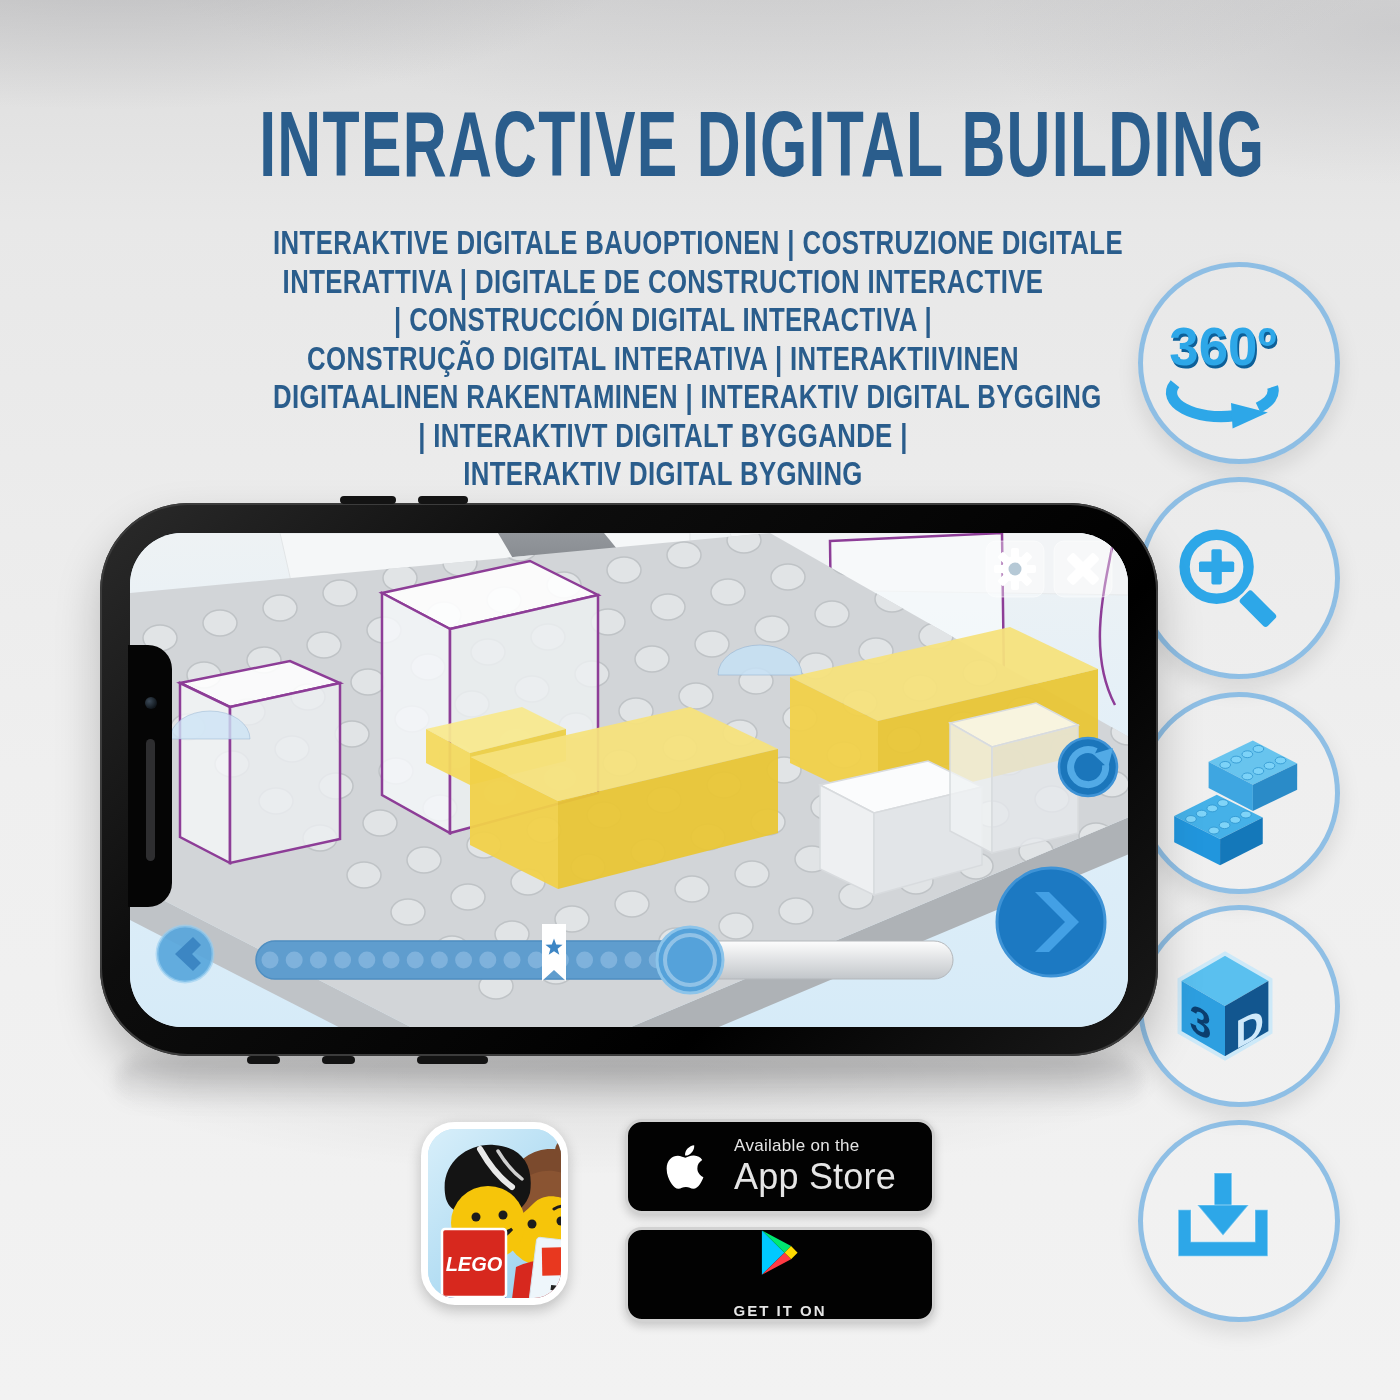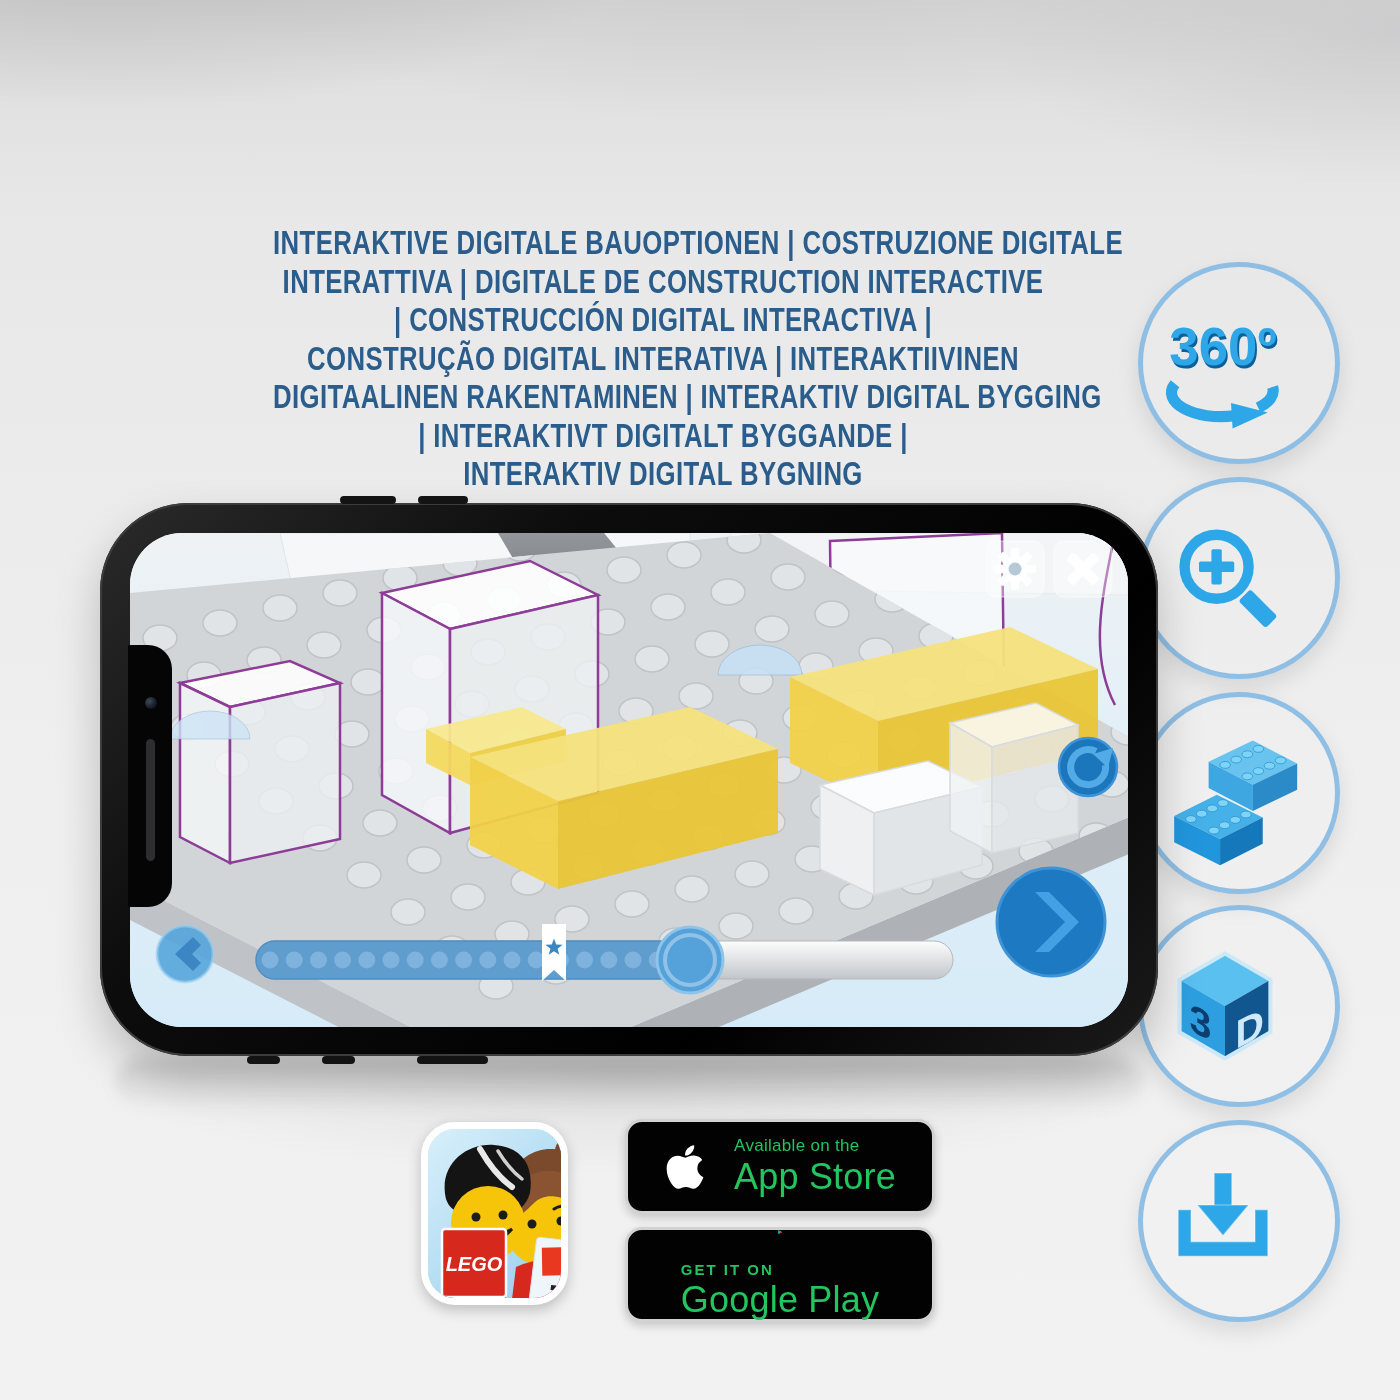--- a/index.html
+++ b/index.html
@@ -38,36 +38,39 @@
   .bump{position:absolute;background:#131313;border-radius:4px;z-index:4;}
   .phone-reflection{position:absolute;left:115px;top:1058px;width:1028px;height:52px;
     border-radius:44px;background:linear-gradient(rgba(70,70,75,.16), rgba(70,70,75,0));
     filter:blur(7px);z-index:1;}
   
   .app-icon{position:absolute;left:421px;top:1122px;width:147px;height:183px;border-radius:34px;
     border:7px solid #fff;box-sizing:border-box;overflow:hidden;z-index:6;
     box-shadow:0 5px 14px rgba(0,0,0,.22);background:#bfe2f5;}
   .badge{position:absolute;left:625px;width:310px;height:95px;background:#020202;
     border:3px solid #d2d2d2;border-radius:17px;box-sizing:border-box;display:flex;
-    align-items:center;justify-content:center;gap:28px;color:#22c55e;z-index:6;
+    align-items:center;justify-content:center;gap:28px;color:#e5e5e5;z-index:6;
     box-shadow:0 4px 10px rgba(0,0,0,.18);}
   .badge .txt{display:flex;flex-direction:column;line-height:1.05;}
   .badge .tagline{font-size:17px;font-weight:500;letter-spacing:.3px;}
   .badge .tagline.caps{font-size:15px;letter-spacing:2px;font-weight:600;}
   .badge .name{font-size:36px;font-weight:400;letter-spacing:.2px;margin-top:3px;white-space:nowrap;}
   
   .plate-studs ellipse{fill:#e1e4e6;stroke:#bfc3c6;stroke-width:1.5;}
   .dot-row ellipse{fill:#7fb2dc;}
   .brick-studs-a ellipse,.brick-studs-b ellipse{fill:#7fd4f8;stroke:#2f95cf;stroke-width:1;}
 </style>
 </head>
 <body>
 
 <div class="canvas">
 
+  <div class="title-wrap">
+    <span>INTERACTIVE DIGITAL BUILDING</span>
+  </div>
   <div class="subtitle">
     <div>INTERAKTIVE DIGITALE BAUOPTIONEN | COSTRUZIONE DIGITALE</div>
     <div>INTERATTIVA | DIGITALE DE CONSTRUCTION INTERACTIVE</div>
     <div>| CONSTRUCCIÓN DIGITAL INTERACTIVA |</div>
     <div>CONSTRUÇÃO DIGITAL INTERATIVA | INTERAKTIIVINEN</div>
     <div>DIGITAALINEN RAKENTAMINEN | INTERAKTIV DIGITAL BYGGING</div>
     <div>| INTERAKTIVT DIGITALT BYGGANDE |</div>
     <div>INTERAKTIV DIGITAL BYGNING</div>
   </div>
 
@@ -540,17 +543,16 @@
 
   <div class="badge" style="top:1227px;flex-direction:column;">
     <svg width="52" height="56" viewBox="0 0 72 90">
       <polygon points="0,1 0,89 45,45" fill="#00c9ff"></polygon>
       <polygon points="0,1 58,32 45,45" fill="#00e871"></polygon>
       <polygon points="45,45 58,32 71,45 58,58" fill="#ffd900"></polygon>
       <polygon points="0,89 58,58 45,45" fill="#ff3a44"></polygon>
     </svg>
     <div class="txt">
       <span class="tagline caps">GET IT ON</span>
-      <span class="name">Google Play</span>
     </div>
   </div>
 
 </div>
 
 </body></html>

